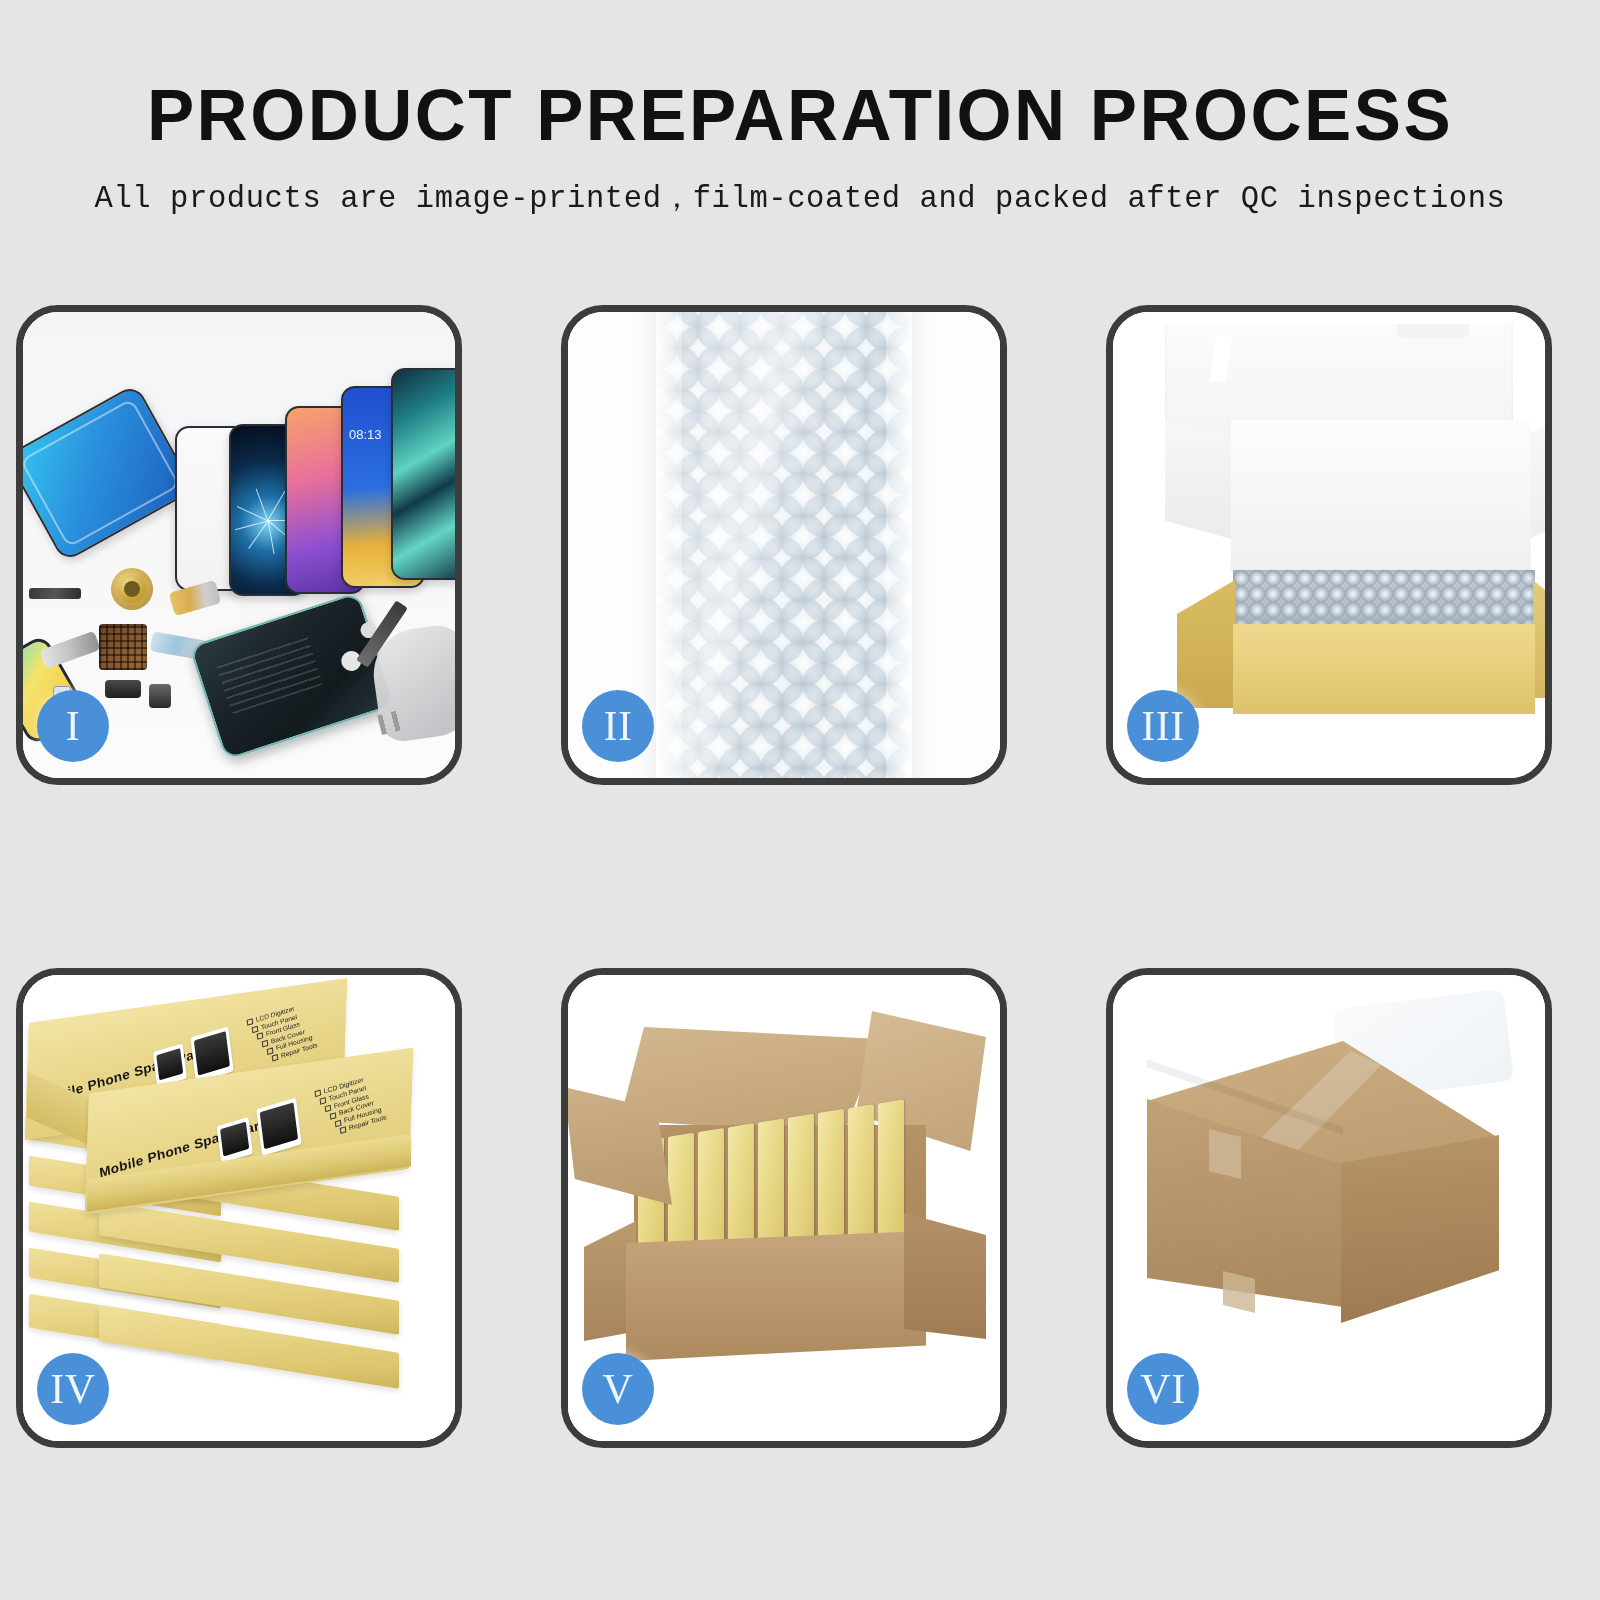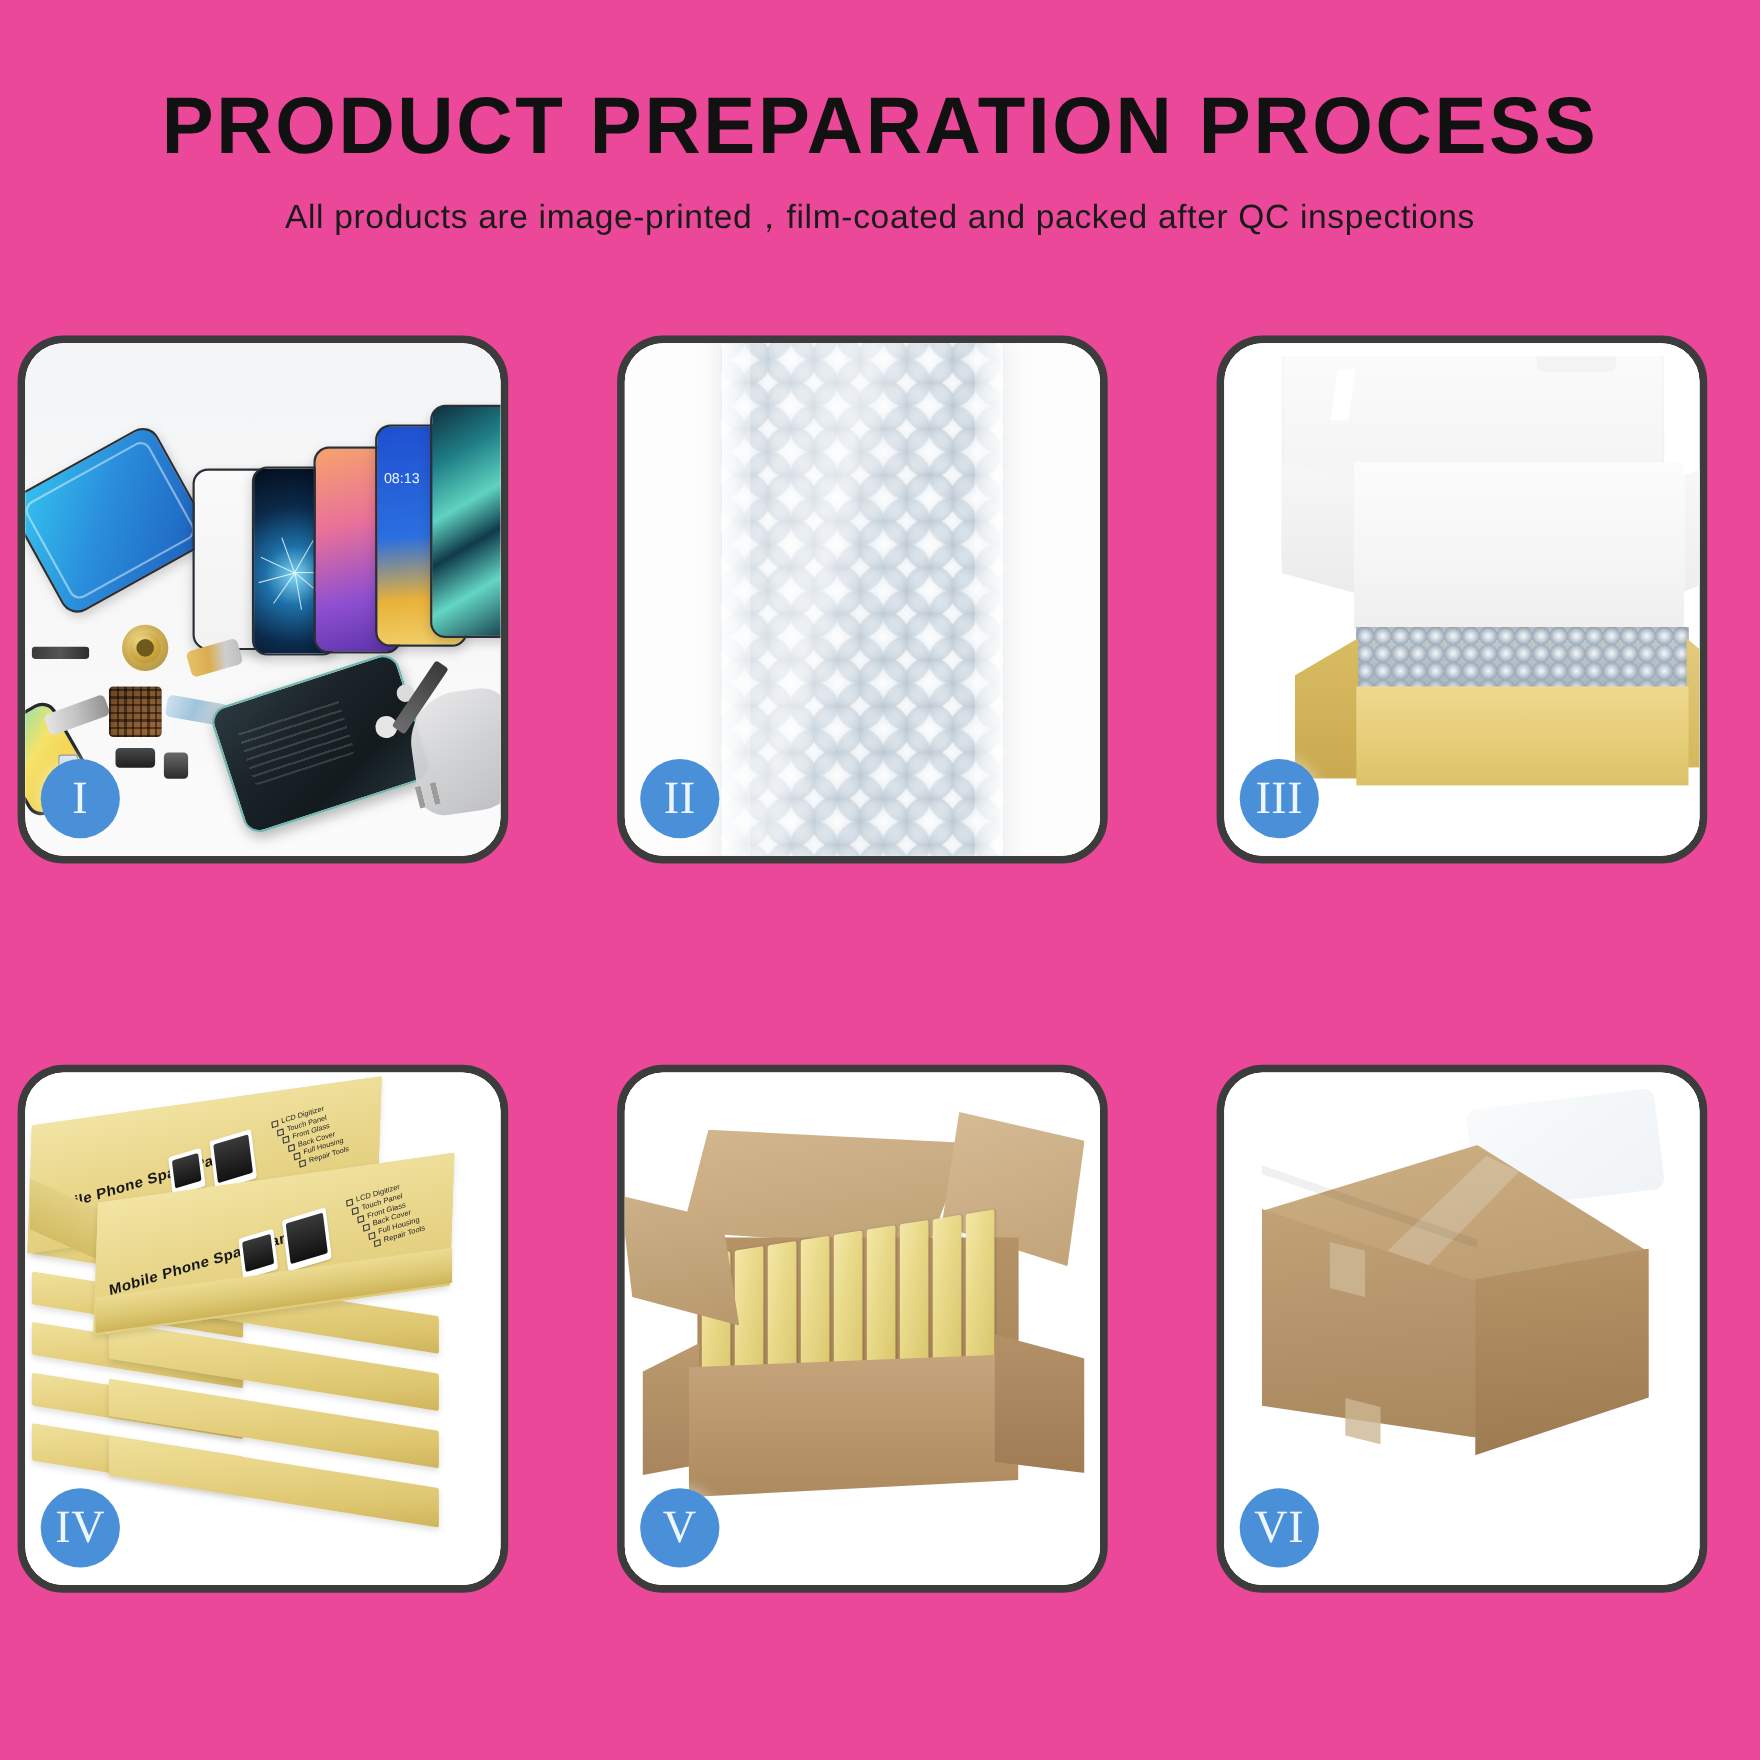--- a/index.html
+++ b/index.html
@@ -9,21 +9,21 @@
     height: 1600px;
     background: #ffffff;
     font-family: "Liberation Sans", sans-serif;
     overflow: hidden;
   }
 
   .page {
     position: relative;
     width: 1600px;
     height: 1600px;
-    background: #ec4899;
+    background: #e5e5e5;
   }
 
   
   .header {
     position: absolute;
     top: 0; left: 0;
     width: 1600px;
     text-align: center;
     padding-top: 78px;
   }
@@ -34,21 +34,21 @@
     font-weight: 700;
     letter-spacing: 2.5px;
     color: #111111;
     line-height: 1.0;
     transform: scaleX(0.97);
     white-space: nowrap;
   }
 
   .sub-title {
     margin-top: 26px;
-    font-family: Liberation Sans, sans-serif;
+    font-family: Liberation Mono, monospace;
     font-size: 30.5px;
     font-weight: 400;
     letter-spacing: 0.6px;
     color: #1a1a1a;
     white-space: nowrap;
   }
 
   
   .grid {
     position: absolute;

